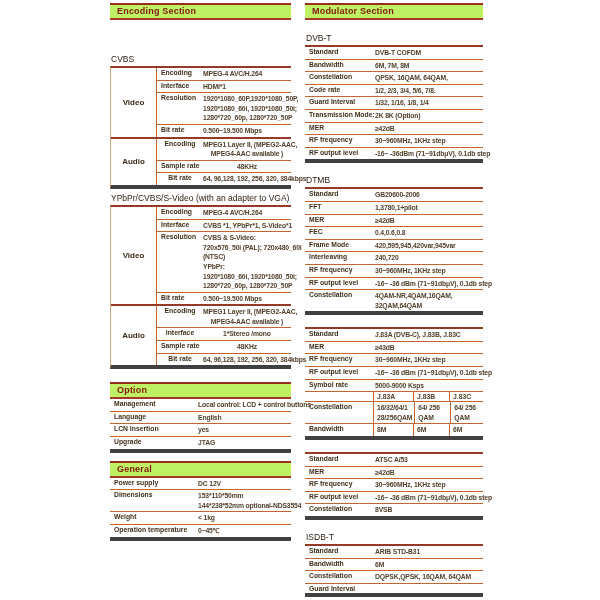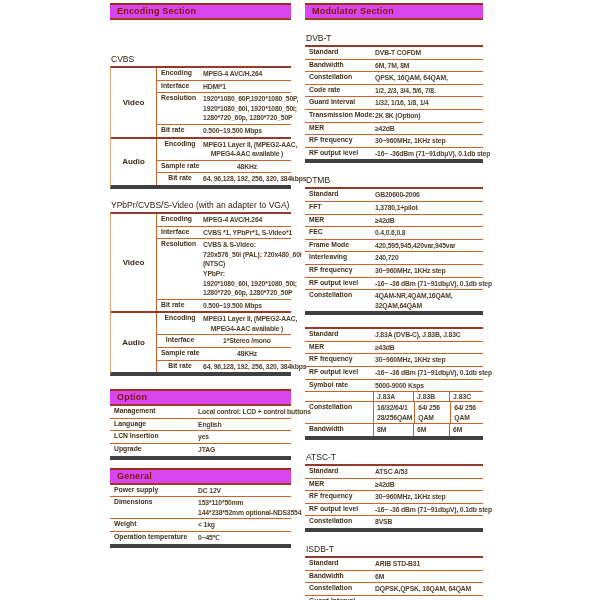--- a/index.html
+++ b/index.html
@@ -2,28 +2,28 @@
 <html><head>
 <meta charset="utf-8">
 <style>
   html,body{margin:0;padding:0;}
   body{width:600px;height:600px;background:#ffffff;font-family:"Liberation Sans",sans-serif;position:relative;overflow:hidden;}
   .page{position:absolute;inset:0;}
   .col{position:absolute;top:0;}
   .col.leftcol{left:110px;width:181px;}
   .col.rightcol{left:305px;width:178px;}
 
-  .bar{background:#d946ef;border-top:2px solid #992E1B;border-bottom:2px solid #A03A24;
+  .bar{background:#bef264;border-top:2px solid #992E1B;border-bottom:2px solid #A03A24;
        color:#7F160B;font-weight:bold;font-size:9px;line-height:9px;padding:2px 0 2px 7px;
        letter-spacing:.2px;white-space:nowrap;}
   .bar.main{margin-top:3px;}
   .sub-title{font-weight:normal;font-size:8.5px;line-height:11px;color:#2E2013;
              padding:0 0 1px 1px;white-space:nowrap;}
 
-  .subsection.l{margin-top:11px;}
+  .subsection.l{margin-top:4px;}
   .leftcol .subsection:nth-child(1){margin-top:34px;}
   .leftcol .subsection:nth-child(3){margin-top:13px;}
   .leftcol .subsection:nth-child(4){margin-top:8px;}
   .subsection.r{margin-top:12px;}
   .rightcol .subsection:nth-child(1){margin-top:13px;}
 
   .spec{border-bottom:4px solid #404040;font-size:6.8px;font-weight:bold;color:#52402B;}
   .spec.grouped{border-top:2px solid #943A26;border-left:1px solid #D8A express;}
   .spec.grouped{border-left:1px solid #D9A771;}
   .spec.rsimple{border-top:2px solid #943A26;}
@@ -433,21 +433,20 @@
               <div class="mc mc2">
                 <div class="vline">6M</div>
               </div>
               <div class="mc mc3">
                 <div class="vline">6M</div>
               </div>
             </div>
           </div>
         </div>
         <div class="subsection r">
-          <div class="sub-title">ATSC-T</div>
           <div class="spec rsimple">
             <div class="row">
               <div class="lbl">Standard</div>
               <div class="val">
                 <div class="vline">ATSC A/53</div>
               </div>
             </div>
             <div class="row">
               <div class="lbl">MER</div>
               <div class="val">

